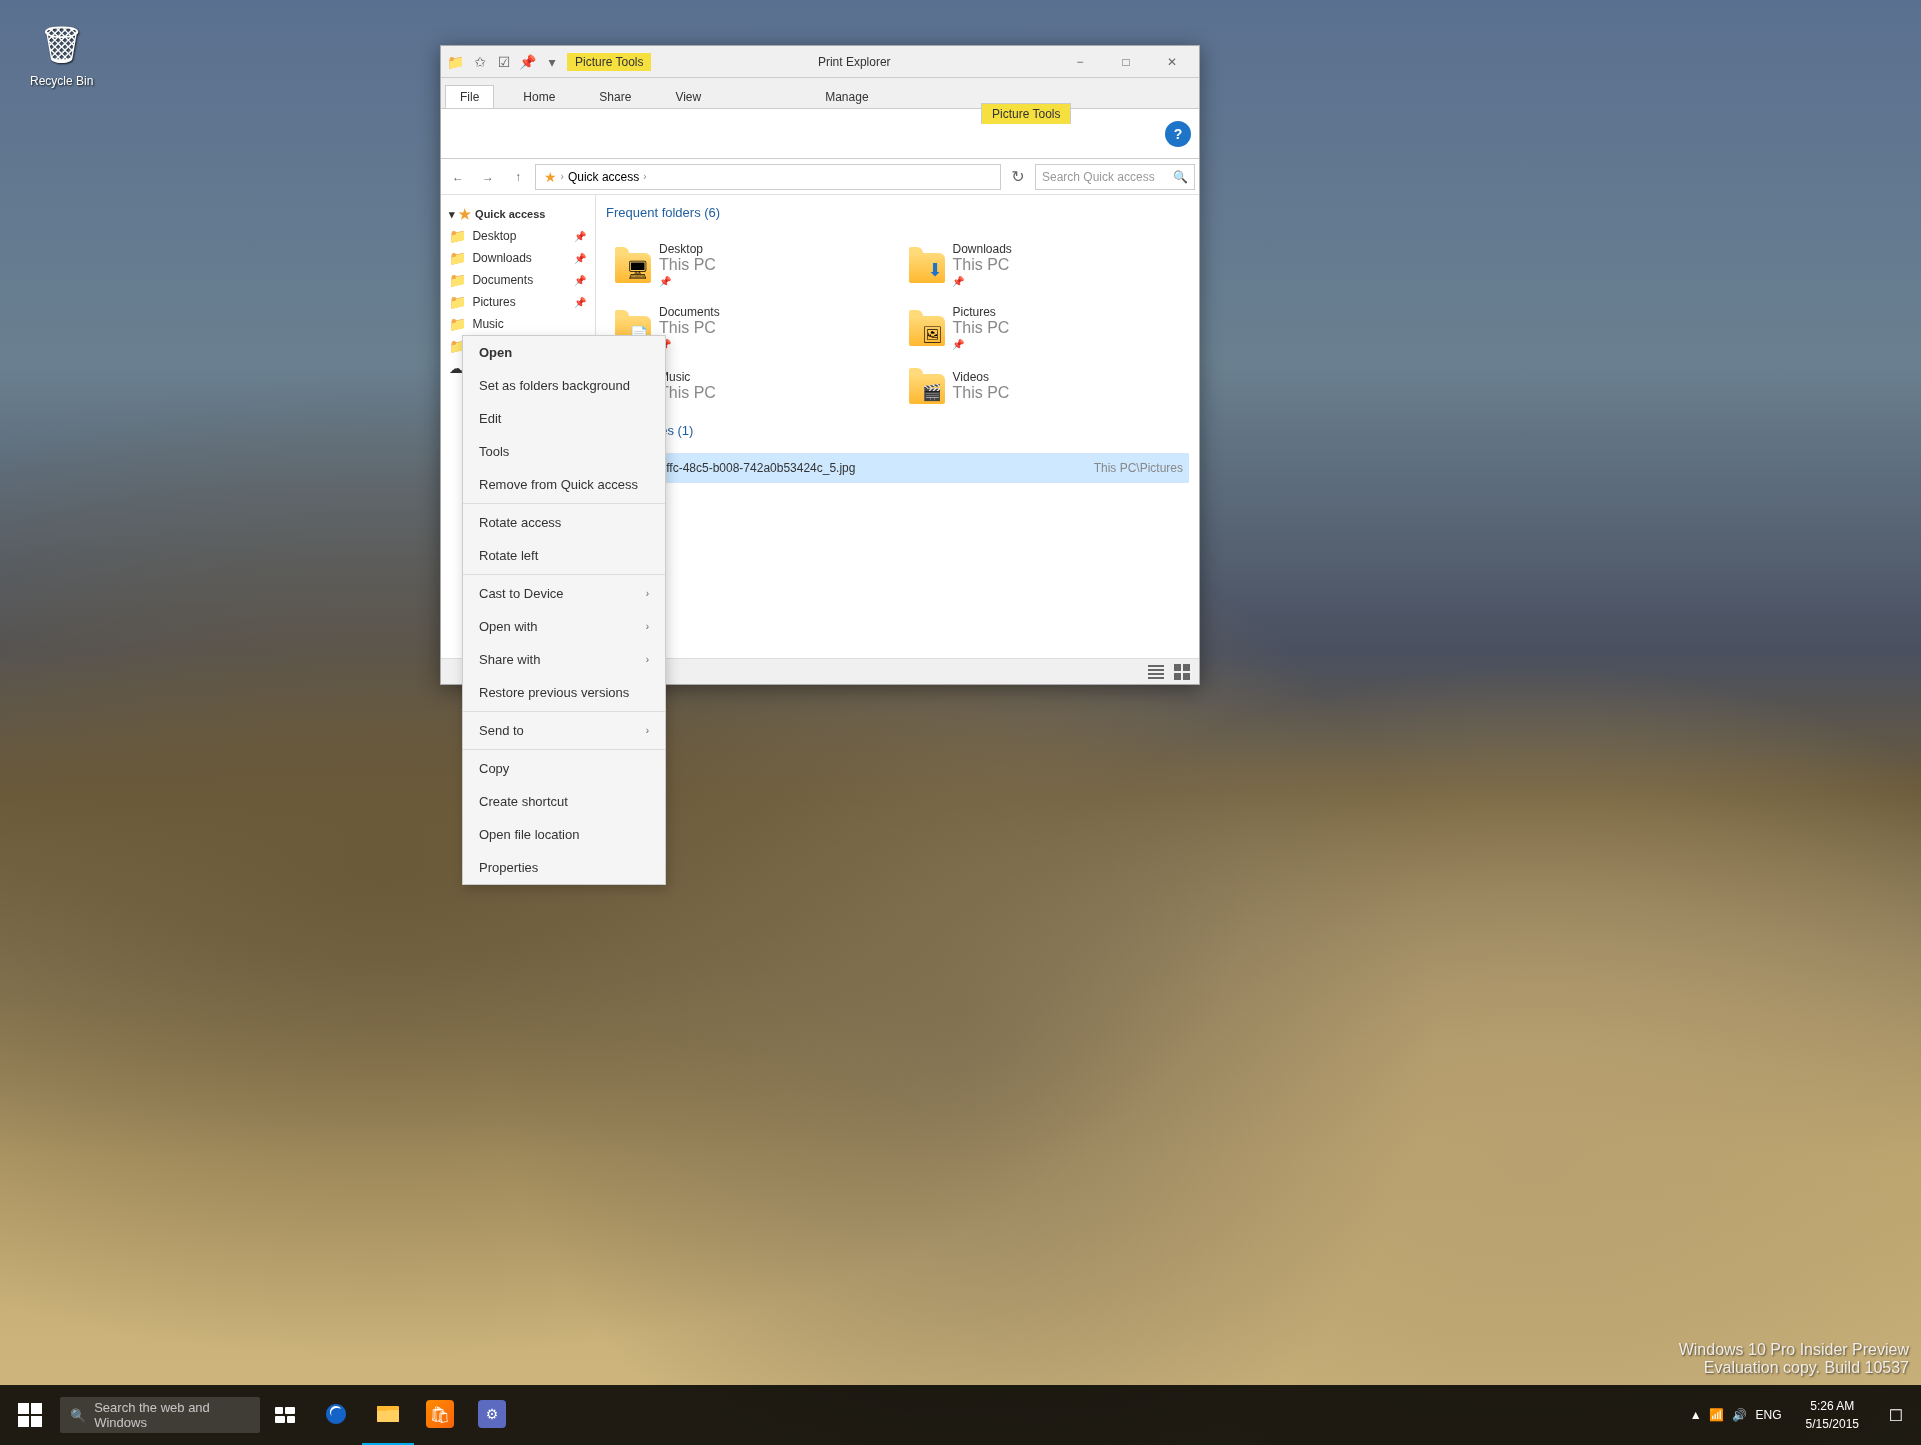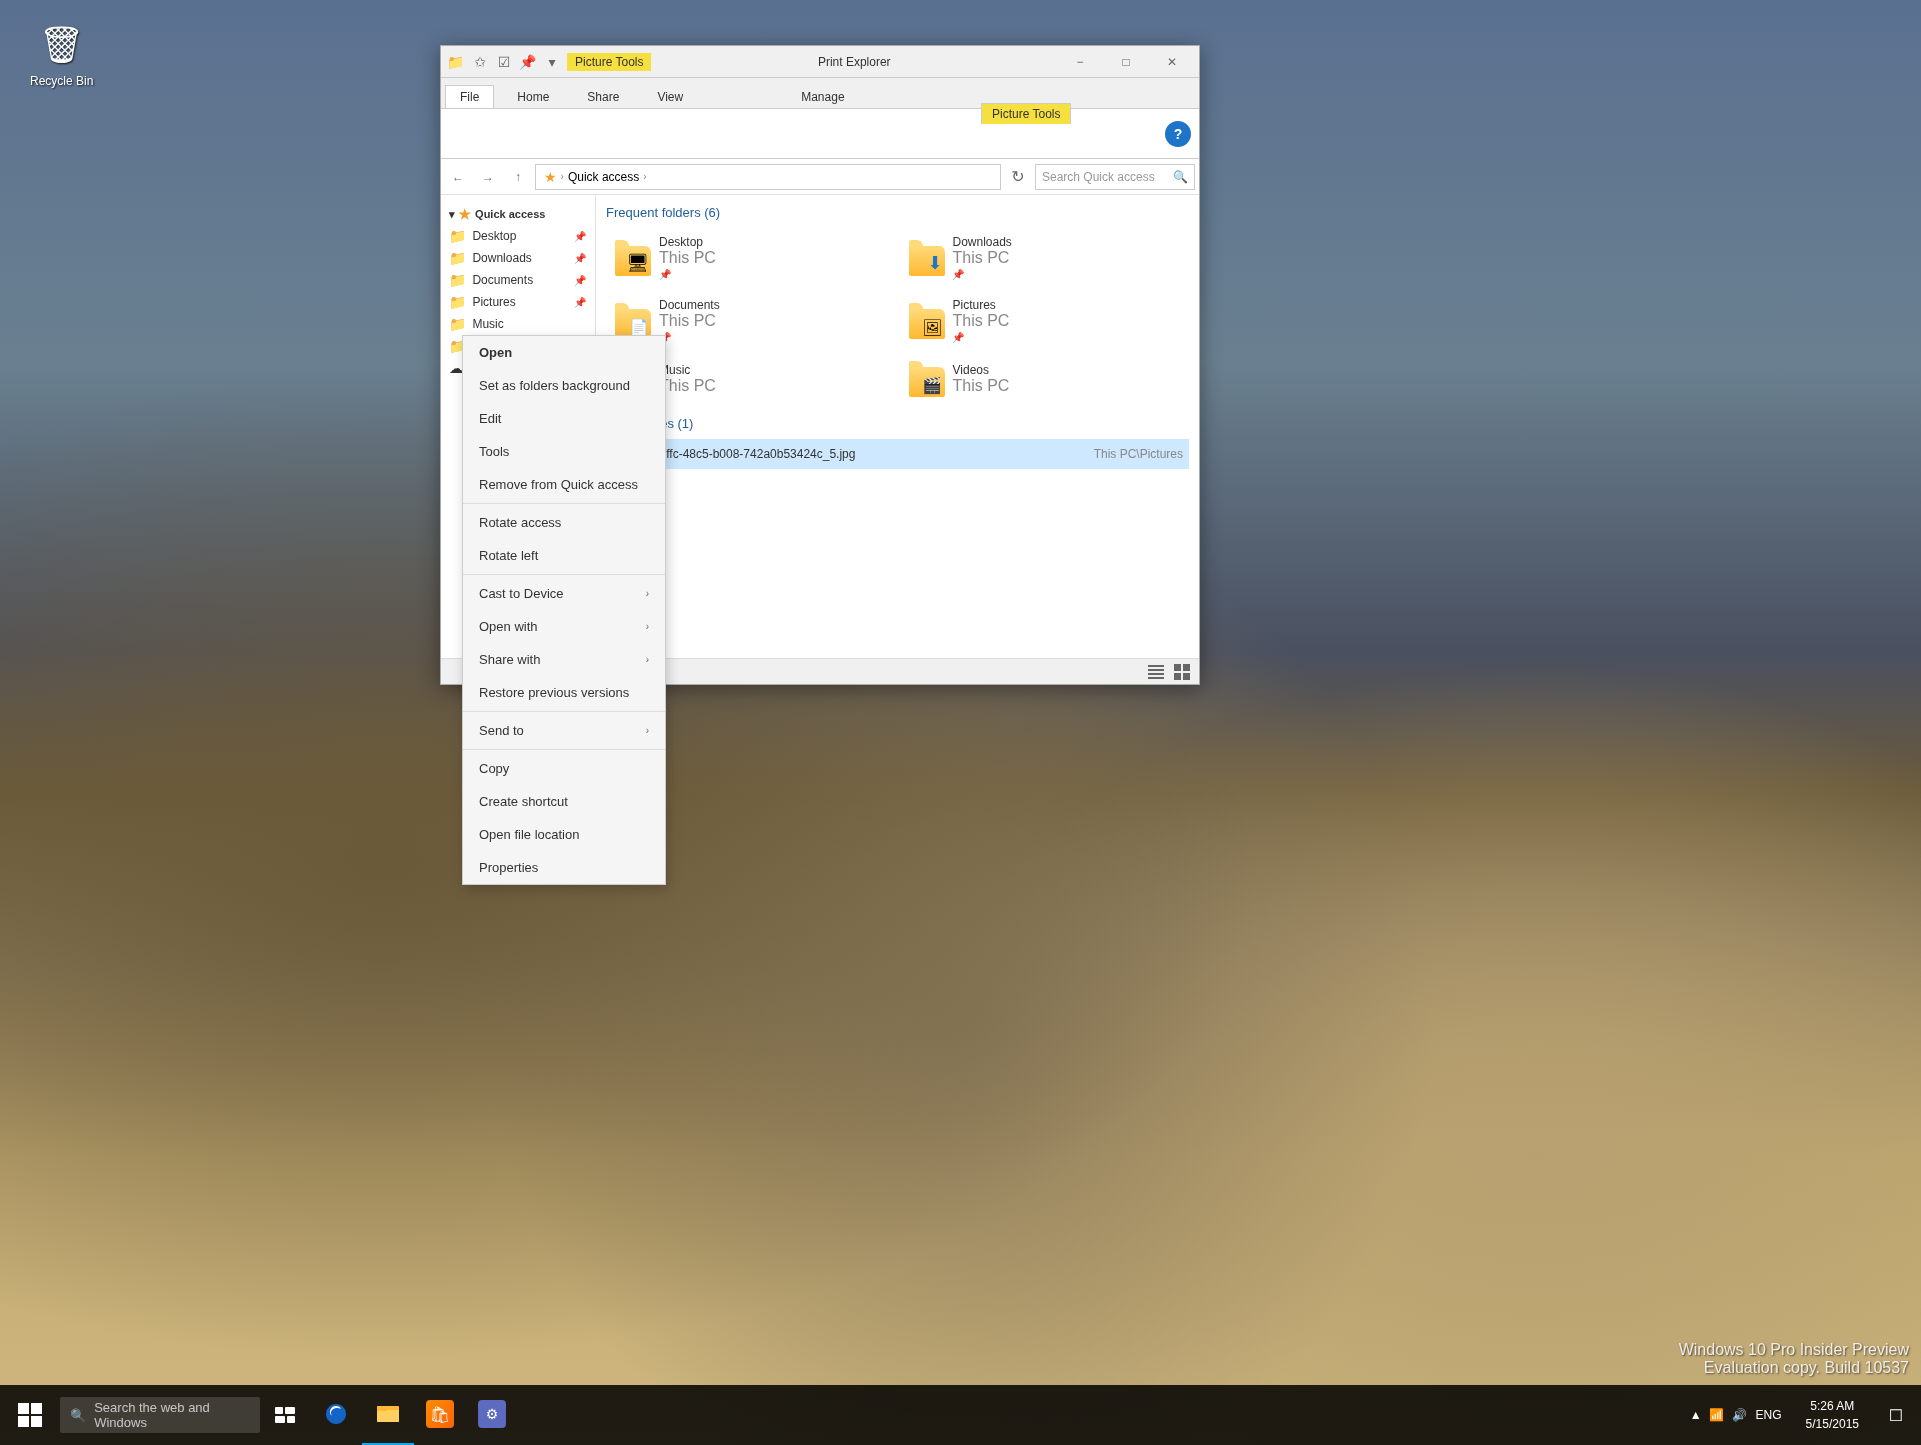--- a/index.html
+++ b/index.html
@@ -242,21 +242,21 @@
     .ribbon {
       background: #f0f0f0;
       border-bottom: 1px solid #ccc;
     }
 
     .ribbon-tabs {
       display: flex;
       align-items: flex-end;
       height: 30px;
       padding: 0 4px;
-      gap: 8px;
+      gap: 14px;
     }
 
     .ribbon-tab {
       padding: 4px 14px;
       font-size: 12px;
       color: #333;
       cursor: pointer;
       border: 1px solid transparent;
       border-bottom: none;
       position: relative;
@@ -419,21 +419,21 @@
       flex: 1;
       background: white;
       padding: 10px;
       overflow-y: auto;
     }
 
     .section-title {
       color: #2060a0;
       font-size: 13px;
       font-weight: normal;
-      margin-bottom: 8px;
+      margin-bottom: 15px;
     }
 
     .folder-grid {
       display: grid;
       grid-template-columns: 1fr 1fr;
       gap: 4px;
       margin-bottom: 12px;
     }
 
     .folder-item {

